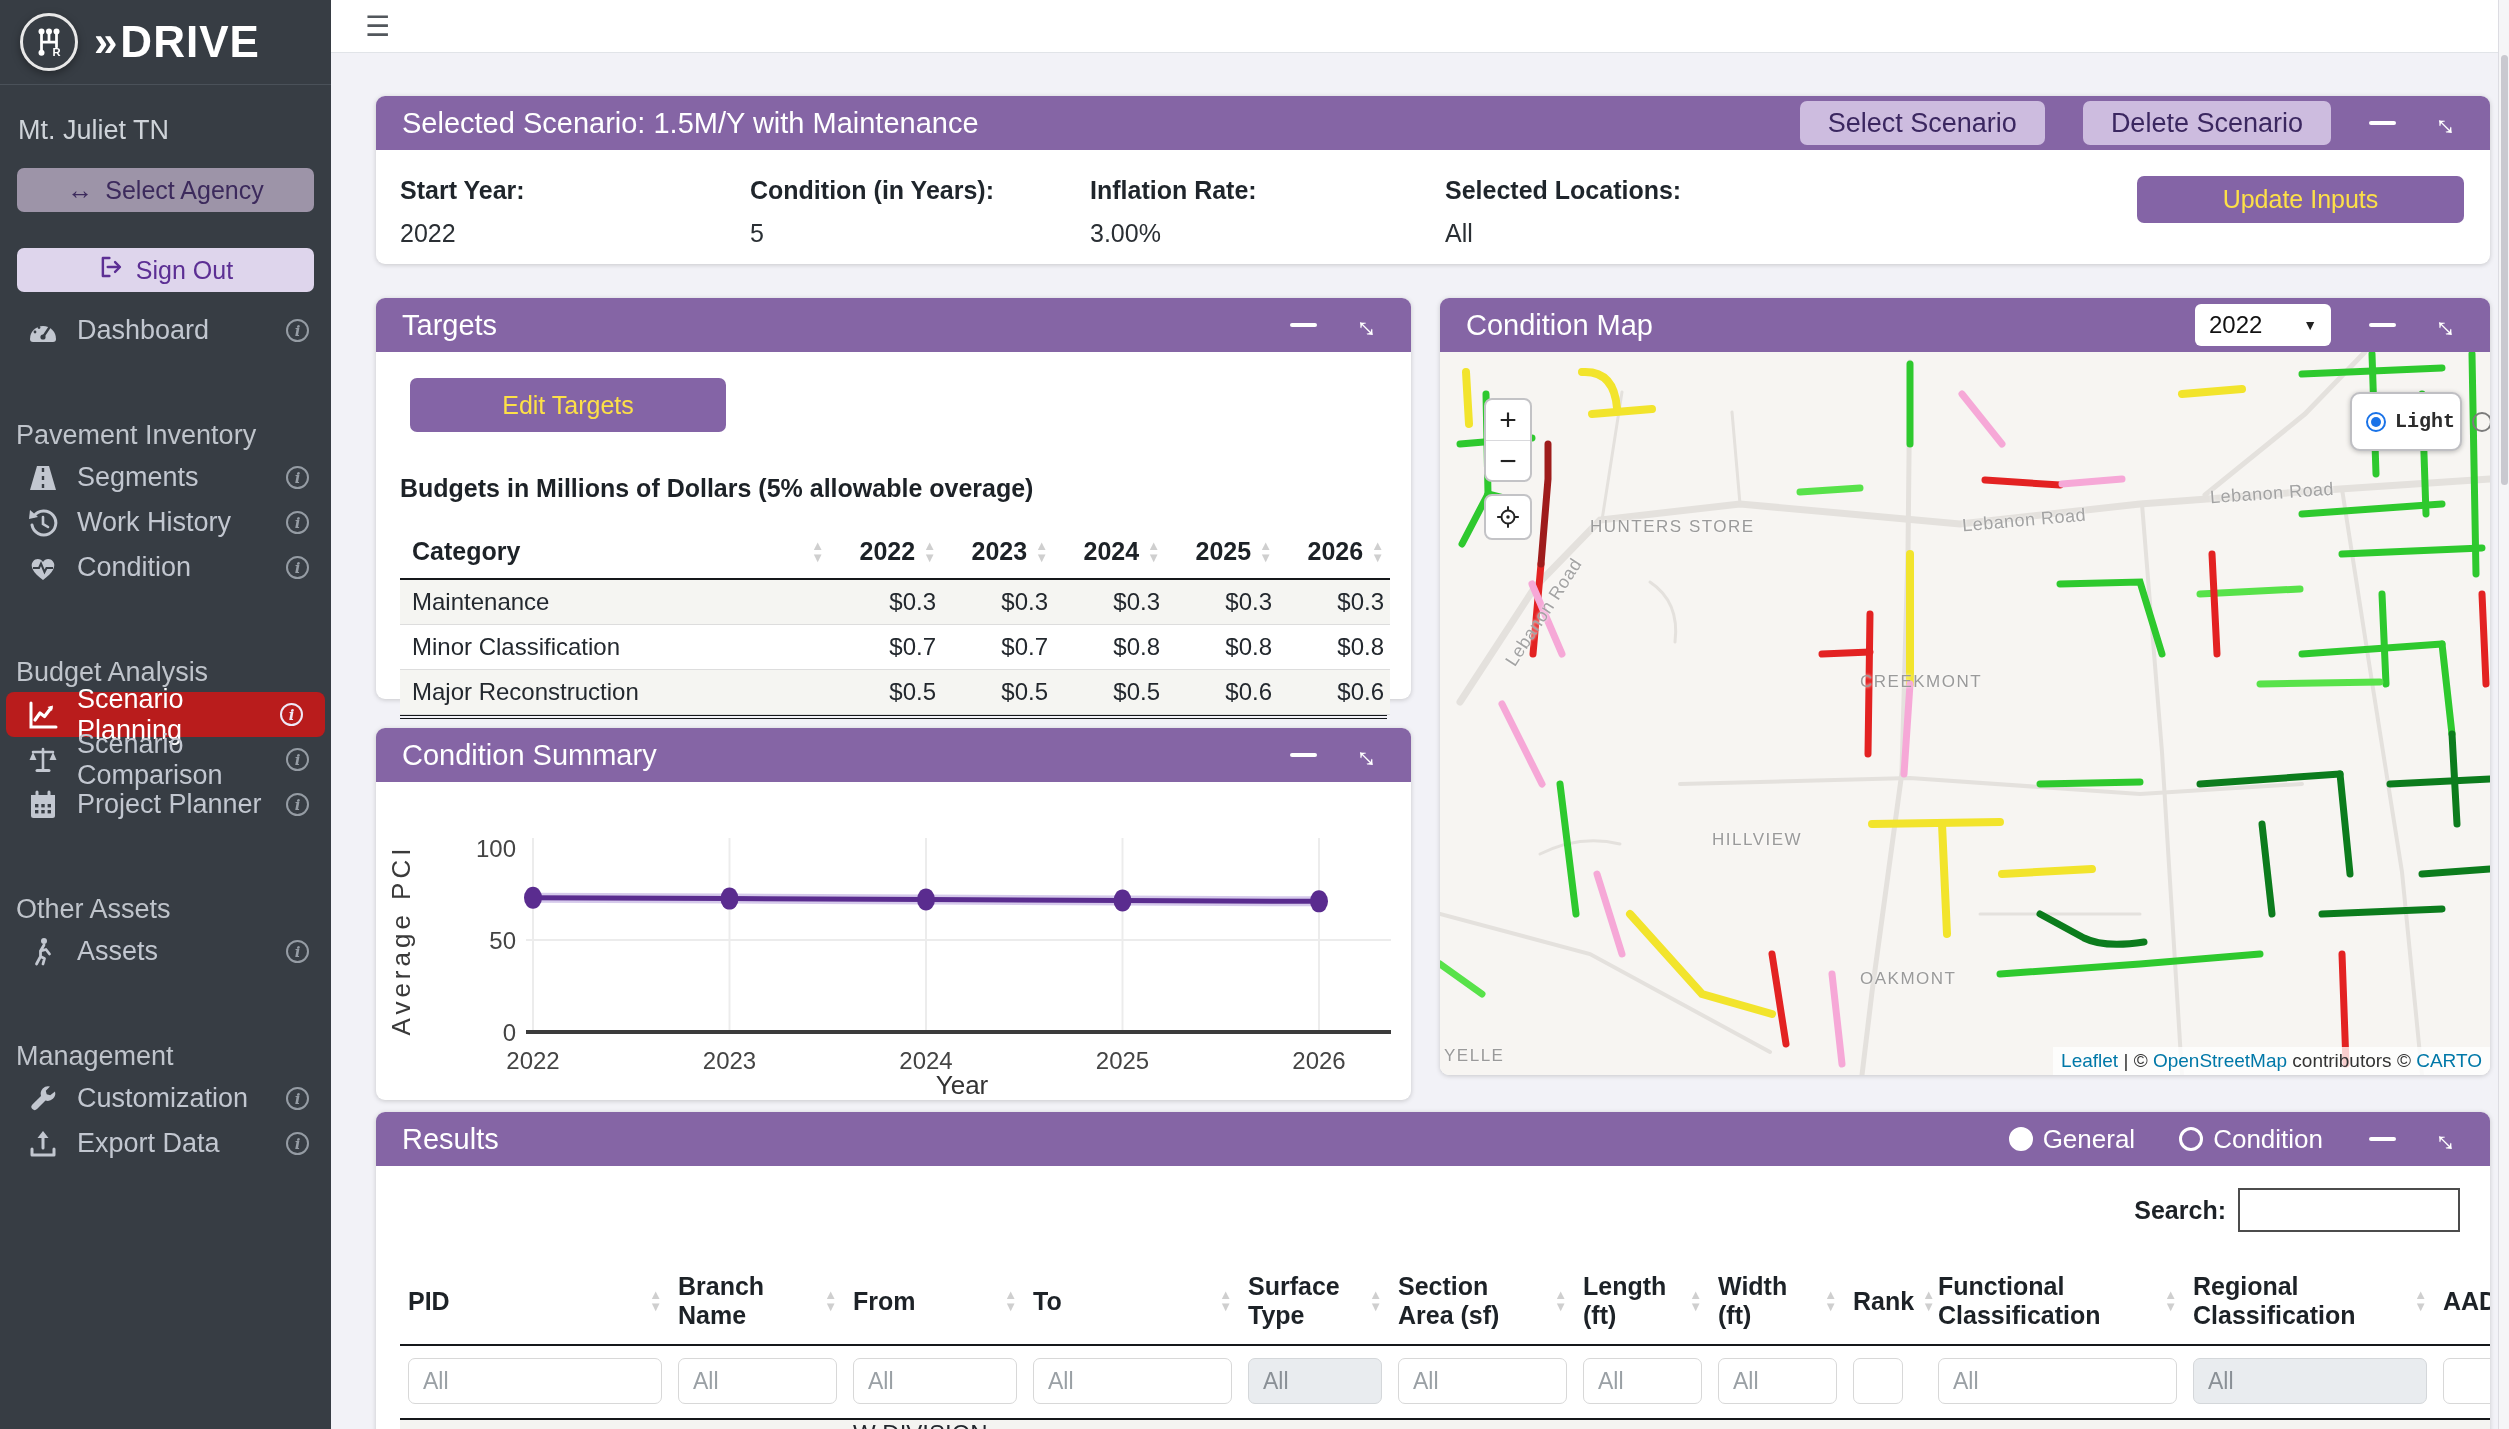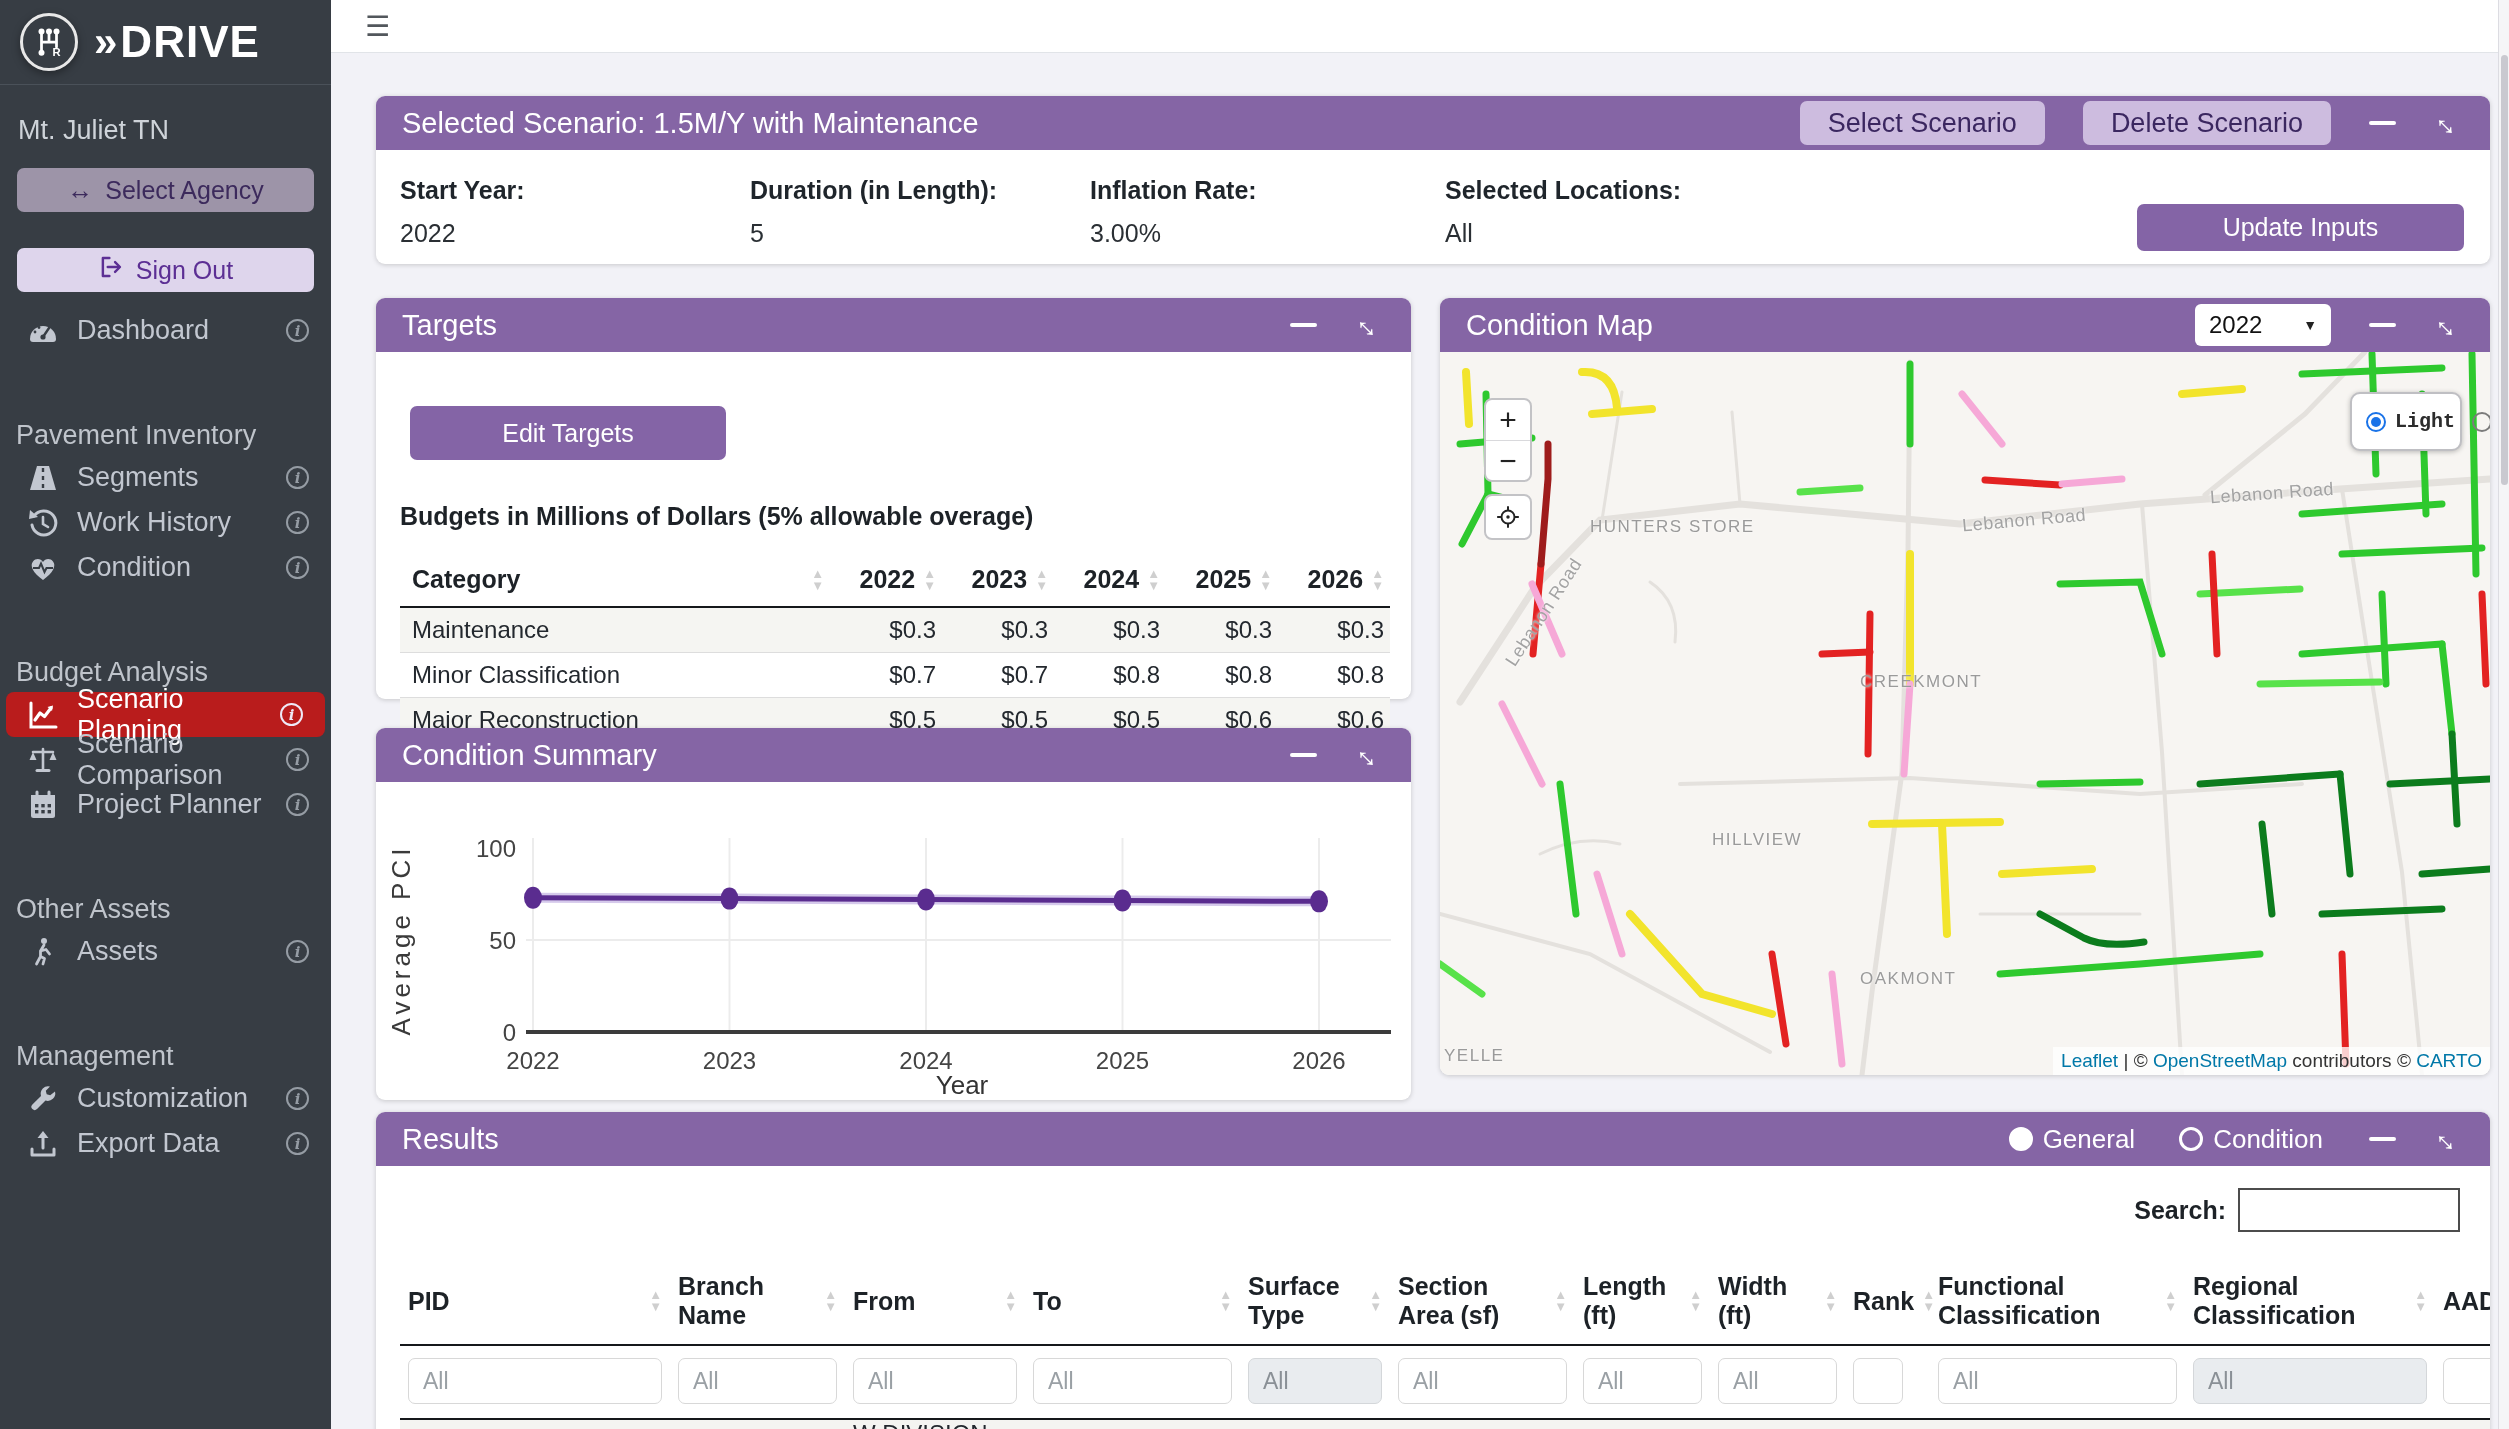--- a/index.html
+++ b/index.html
@@ -32,21 +32,21 @@
   .hamburger { margin-left:34px; font-size:28px; color:#52575c; cursor:pointer; }
   .content { position:absolute; left:331px; top:53px; right:0; bottom:0; overflow:hidden; }
 
   .panel { position:absolute; background:#fff; border-radius:9px; box-shadow:0 1px 5px rgba(0,0,0,.18); }
   .panel-header { background:#8565a5; color:#fff; height:54px; border-radius:9px 9px 0 0; display:flex; align-items:center; padding:0 26px; font-size:29px; }
   .ph-actions { margin-left:auto; display:flex; align-items:center; gap:38px; }
   .icon-min { width:27px; height:4px; background:#fff; border-radius:2px; cursor:pointer; }
   .icon-expand { display:inline-block; transform:rotate(45deg); font-size:30px; color:#fff; cursor:pointer; line-height:1; }
   .btn { border:none; border-radius:7px; font-size:27px; display:flex; align-items:center; justify-content:center; cursor:pointer; font-family:inherit; }
   .btn-lav { background:#cdbcdf; color:#3b2760; height:44px; padding:0 28px; }
-  .btn-purple { background:#8464a6; color:#ffffff;margin-top:28px; }
+  .btn-purple { background:#8464a6; color:#fde047; }
 
   
   .scen-body { position:relative; display:flex; padding:26px 24px; }
   .field { }
   .f0{width:350px}.f1{width:340px}.f2{width:355px}.f3{width:420px}
   .field .lbl { font-size:25px; font-weight:bold; color:#1f252b; }
   .field .val { margin-top:14px; font-size:25px; color:#2a2f34; }
   .update-btn { position:absolute; right:26px; top:26px; width:327px; height:47px; font-size:25px; }
 
   
@@ -302,21 +302,21 @@
           <span class="icon-min"></span>
           <span class="icon-expand">↔</span>
         </span>
       </div>
       <div class="scen-body">
         <div class="field f0">
             <div class="lbl">Start Year:</div>
             <div class="val">2022</div>
           </div>
         <div class="field f1">
-            <div class="lbl">Duration (in Length):</div>
+            <div class="lbl">Condition (in Years):</div>
             <div class="val">5</div>
           </div>
         <div class="field f2">
             <div class="lbl">Inflation Rate:</div>
             <div class="val">3.00%</div>
           </div>
         <div class="field f3">
             <div class="lbl">Selected Locations:</div>
             <div class="val">All</div>
           </div>

